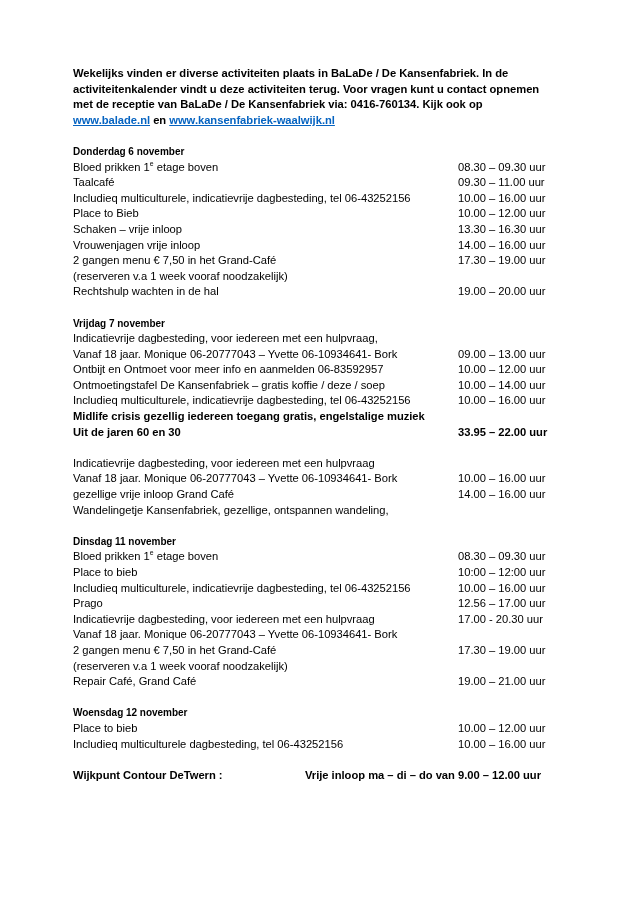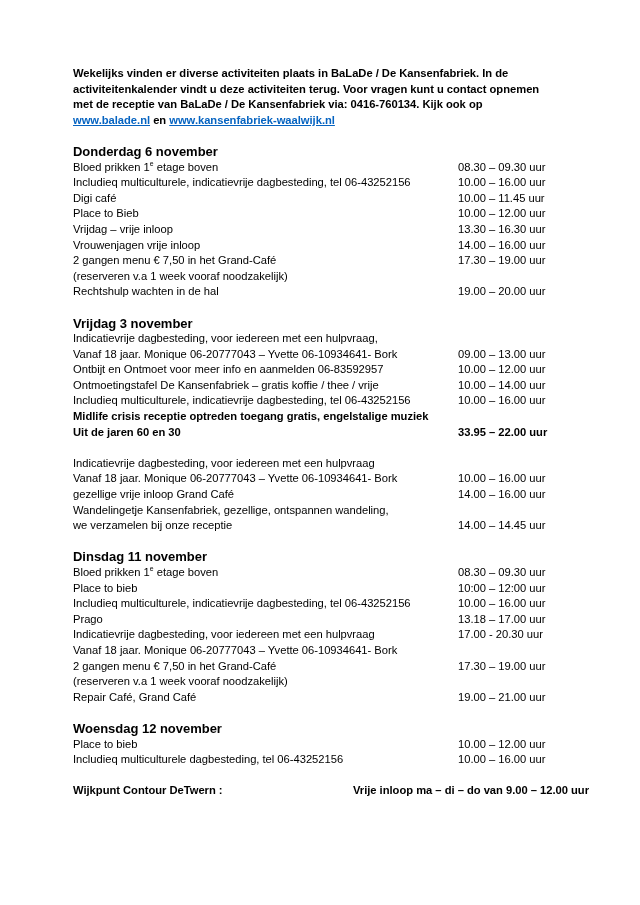--- a/index.html
+++ b/index.html
@@ -32,21 +32,21 @@
     letter-spacing: -0.02px;
   }
   .intro a {
     color: #0563C1;
     text-decoration: underline;
   }
   .day-block {
     margin: 0 0 15.6px 0;
   }
   .day-heading {
-    font-size: 13px;
+    font-size: 10px;
     font-weight: bold;
     line-height: 15.6px;
     letter-spacing: -0.02px;
   }
   .row {
     display: flex;
     align-items: baseline;
     font-size: 11.2px;
     line-height: 15.6px;
     letter-spacing: -0.02px;
@@ -65,21 +65,20 @@
     flex: 0 0 auto;
     white-space: nowrap;
   }
   .footer-row {
     display: flex;
     align-items: baseline;
     font-size: 11.2px;
     font-weight: bold;
     line-height: 15.6px;
     letter-spacing: -0.02px;
-    gap: 48px;
   }
   .footer-row .f-label {
     flex: 0 0 232px;
     width: 232px;
     white-space: nowrap;
   }
   .footer-row .f-value {
     flex: 0 0 auto;
     white-space: nowrap;
   }
@@ -102,76 +101,76 @@
   </p>
 
   <div id="days-container">
       <div class="day-block">
         <div class="day-heading">Donderdag 6 november</div>
         <div class="row">
           <span class="desc"><span>Bloed prikken 1</span><sup>e</sup><span> etage boven</span></span>
           <span class="time">08.30 – 09.30 uur</span>
         </div>
         <div class="row">
+          <span class="desc">Taalcafé</span>
+          <span class="time">09.30 – 11.00 uur</span>
+        </div>
+        <div class="row">
           <span class="desc">Includieq multiculturele, indicatievrije dagbesteding, tel 06-43252156</span>
           <span class="time">10.00 – 16.00 uur</span>
-        </div>
-        <div class="row">
-          <span class="desc">Digi café</span>
-          <span class="time">10.00 – 11.45 uur</span>
         </div>
         <div class="row">
           <span class="desc">Place to Bieb</span>
           <span class="time">10.00 – 12.00 uur</span>
         </div>
         <div class="row">
-          <span class="desc">Vrijdag – vrije inloop</span>
+          <span class="desc">Schaken – vrije inloop</span>
           <span class="time">13.30 – 16.30 uur</span>
         </div>
         <div class="row">
           <span class="desc">Vrouwenjagen vrije inloop</span>
           <span class="time">14.00 – 16.00 uur</span>
         </div>
         <div class="row">
           <span class="desc">2 gangen menu € 7,50  in het Grand-Café</span>
           <span class="time">17.30 – 19.00 uur</span>
         </div>
         <div class="row">
           <span class="desc">(reserveren v.a 1 week vooraf noodzakelijk)</span>
           <span class="time"></span>
         </div>
         <div class="row">
           <span class="desc">Rechtshulp wachten in de hal</span>
           <span class="time">19.00 – 20.00 uur</span>
         </div>
       </div>
       <div class="day-block">
-        <div class="day-heading">Vrijdag 3 november</div>
+        <div class="day-heading">Vrijdag 7 november</div>
         <div class="row">
           <span class="desc">Indicatievrije dagbesteding, voor iedereen met een hulpvraag,</span>
           <span class="time"></span>
         </div>
         <div class="row">
           <span class="desc">Vanaf 18 jaar. Monique 06-20777043 – Yvette 06-10934641- Bork</span>
           <span class="time">09.00 – 13.00 uur</span>
         </div>
         <div class="row">
           <span class="desc">Ontbijt en Ontmoet voor meer info en aanmelden 06-83592957</span>
           <span class="time">10.00 – 12.00 uur</span>
         </div>
         <div class="row">
-          <span class="desc">Ontmoetingstafel De Kansenfabriek – gratis koffie / thee / vrije</span>
+          <span class="desc">Ontmoetingstafel De Kansenfabriek – gratis koffie / deze / soep</span>
           <span class="time">10.00 – 14.00 uur</span>
         </div>
         <div class="row">
           <span class="desc">Includieq multiculturele, indicatievrije dagbesteding, tel 06-43252156</span>
           <span class="time">10.00 – 16.00 uur</span>
         </div>
         <div class="row bold">
-          <span class="desc">Midlife crisis receptie optreden toegang gratis, engelstalige muziek</span>
+          <span class="desc">Midlife crisis gezellig iedereen toegang gratis, engelstalige muziek</span>
           <span class="time"></span>
         </div>
         <div class="row bold">
           <span class="desc">Uit de jaren 60 en 30</span>
           <span class="time">33.95 – 22.00 uur</span>
         </div>
       </div>
       <div class="day-block">
         <div class="row">
           <span class="desc">Indicatievrije dagbesteding, voor iedereen met een hulpvraag</span>
@@ -182,42 +181,38 @@
           <span class="time">10.00 – 16.00 uur</span>
         </div>
         <div class="row">
           <span class="desc">gezellige vrije inloop Grand Café</span>
           <span class="time">14.00 – 16.00 uur</span>
         </div>
         <div class="row">
           <span class="desc">Wandelingetje Kansenfabriek, gezellige, ontspannen wandeling,</span>
           <span class="time"></span>
         </div>
-        <div class="row">
-          <span class="desc">we verzamelen bij onze receptie</span>
-          <span class="time">14.00 – 14.45 uur</span>
-        </div>
       </div>
       <div class="day-block">
         <div class="day-heading">Dinsdag 11 november</div>
         <div class="row">
           <span class="desc"><span>Bloed prikken 1</span><sup>e</sup><span> etage boven</span></span>
           <span class="time">08.30 – 09.30 uur</span>
         </div>
         <div class="row">
           <span class="desc">Place to bieb</span>
           <span class="time">10:00 – 12:00 uur</span>
         </div>
         <div class="row">
           <span class="desc">Includieq multiculturele, indicatievrije dagbesteding, tel 06-43252156</span>
           <span class="time">10.00 – 16.00 uur</span>
         </div>
         <div class="row">
           <span class="desc">Prago</span>
-          <span class="time">13.18 – 17.00 uur</span>
+          <span class="time">12.56 – 17.00 uur</span>
         </div>
         <div class="row">
           <span class="desc">Indicatievrije dagbesteding, voor iedereen met een hulpvraag</span>
           <span class="time">17.00 - 20.30 uur</span>
         </div>
         <div class="row">
           <span class="desc">Vanaf 18 jaar. Monique 06-20777043 – Yvette 06-10934641- Bork</span>
           <span class="time"></span>
         </div>
         <div class="row">

